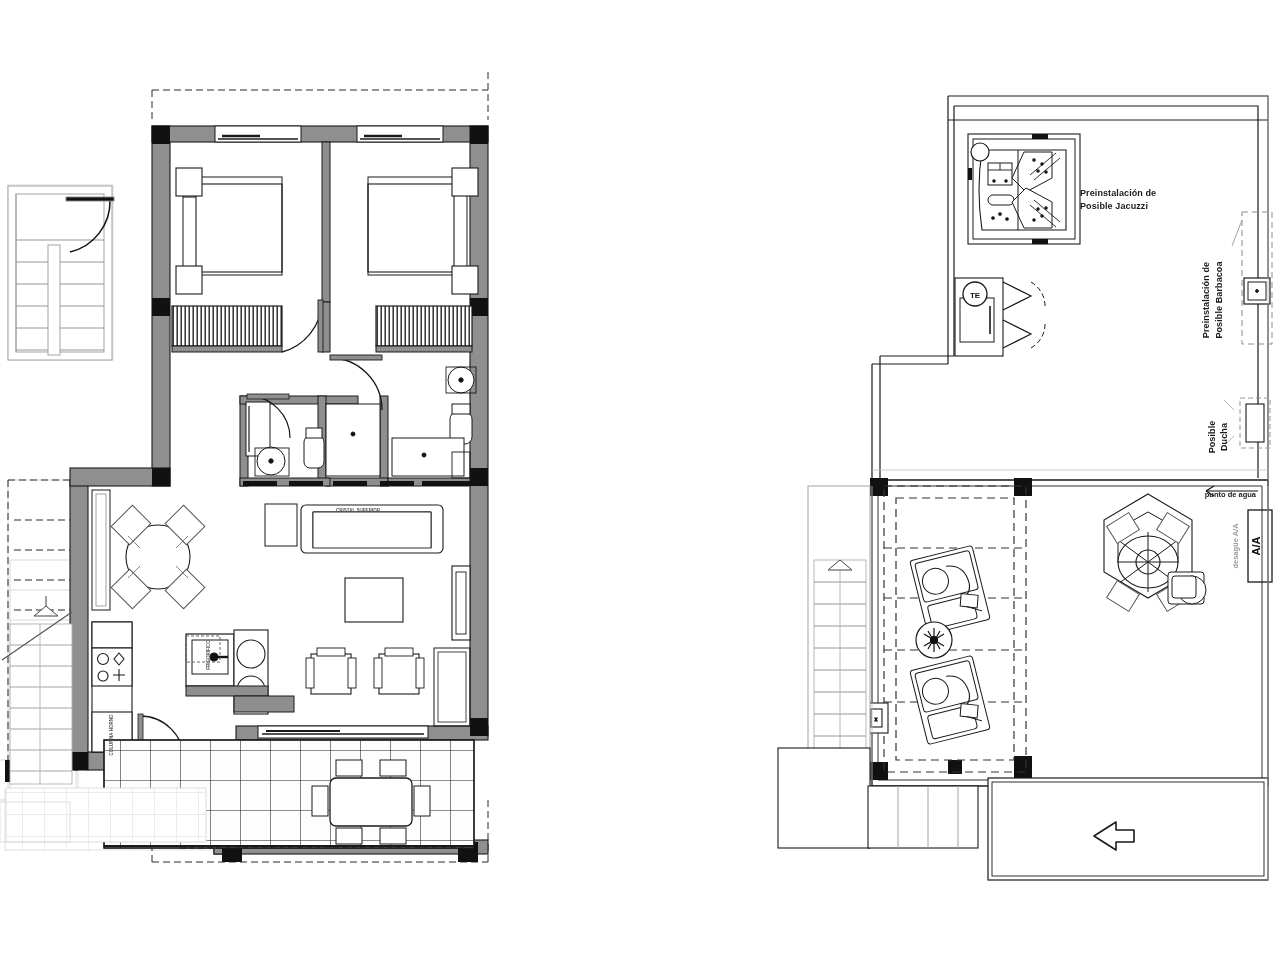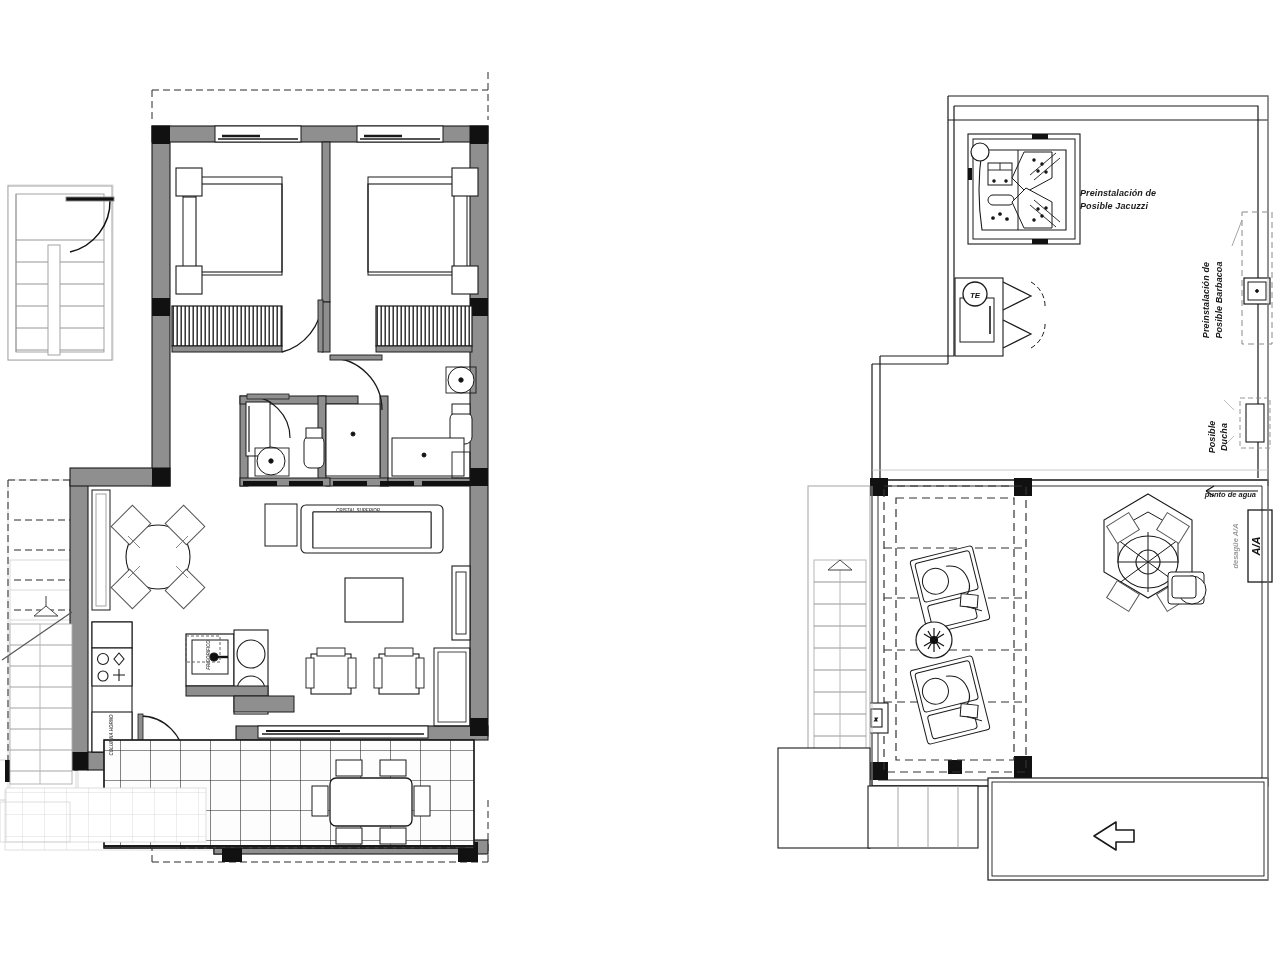--- a/index.html
+++ b/index.html
@@ -2,21 +2,21 @@
 <html><head>
 <meta charset="utf-8">
 <title>Floor Plan</title>
 <style>
   html,body{margin:0;padding:0;background:#ffffff;}
   body{
     width:1280px;height:960px;overflow:hidden;
     font-family:"Liberation Sans", sans-serif;
     color:#111;
   }
-  #plan-root{position:relative;width:1280px;height:960px;background:#fff;font-style:italic;}
+  #plan-root{position:relative;width:1280px;height:960px;background:#fff;}
   svg{display:block;}
   .lbl{
     font-family:"Liberation Sans", sans-serif;
     font-size:9px;
     fill:#1a1a1a;
     font-weight:700;
     letter-spacing:.1px;
   }
   .lbl-sm{
     font-family:"Liberation Sans", sans-serif;

